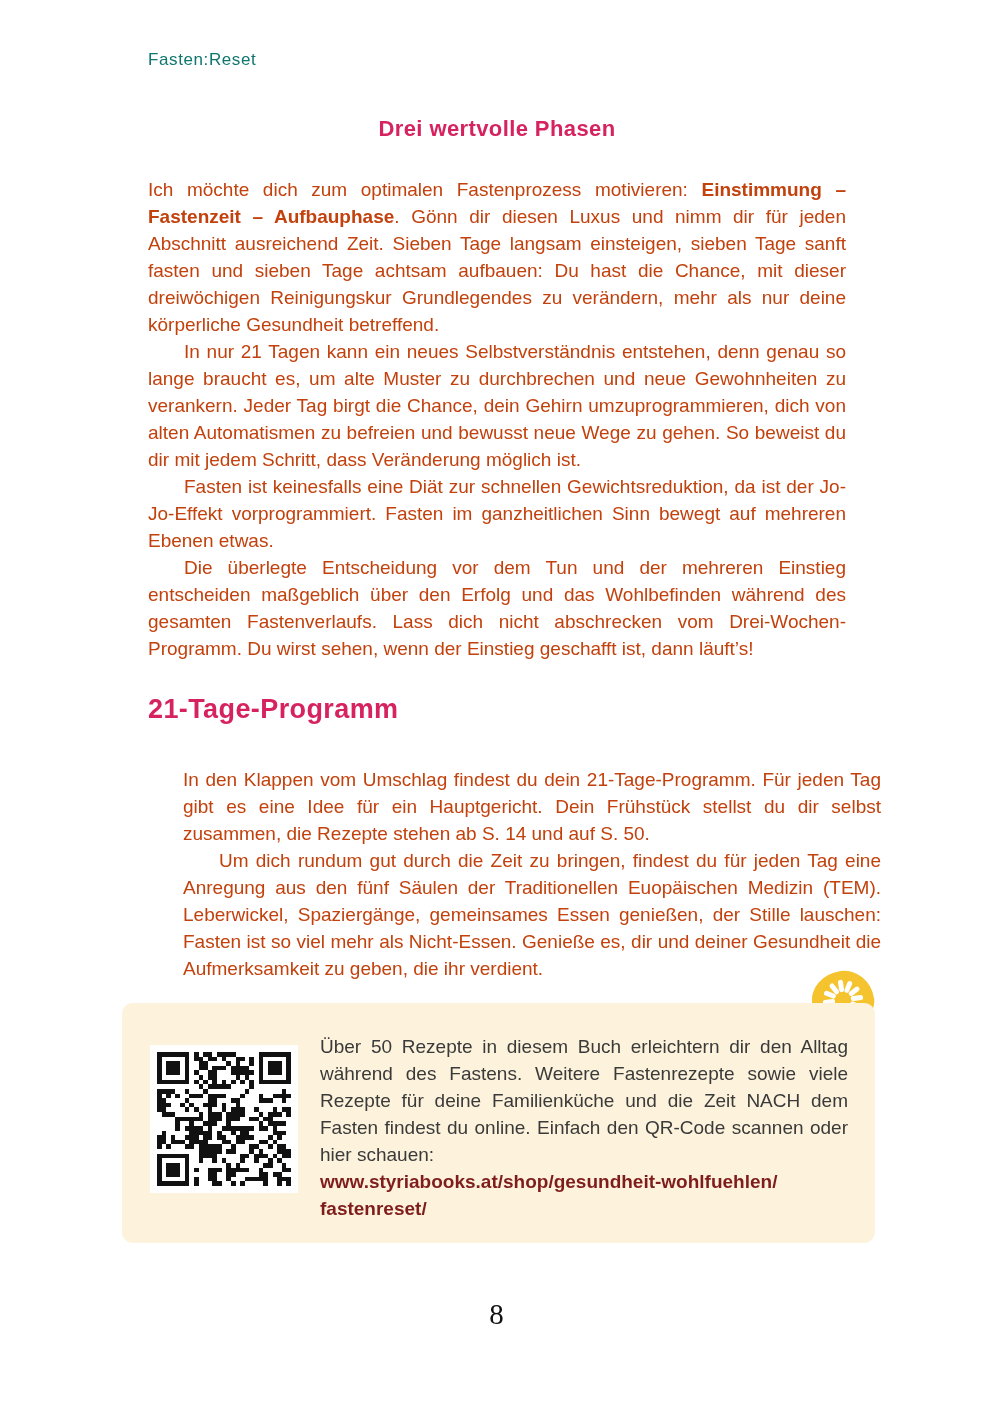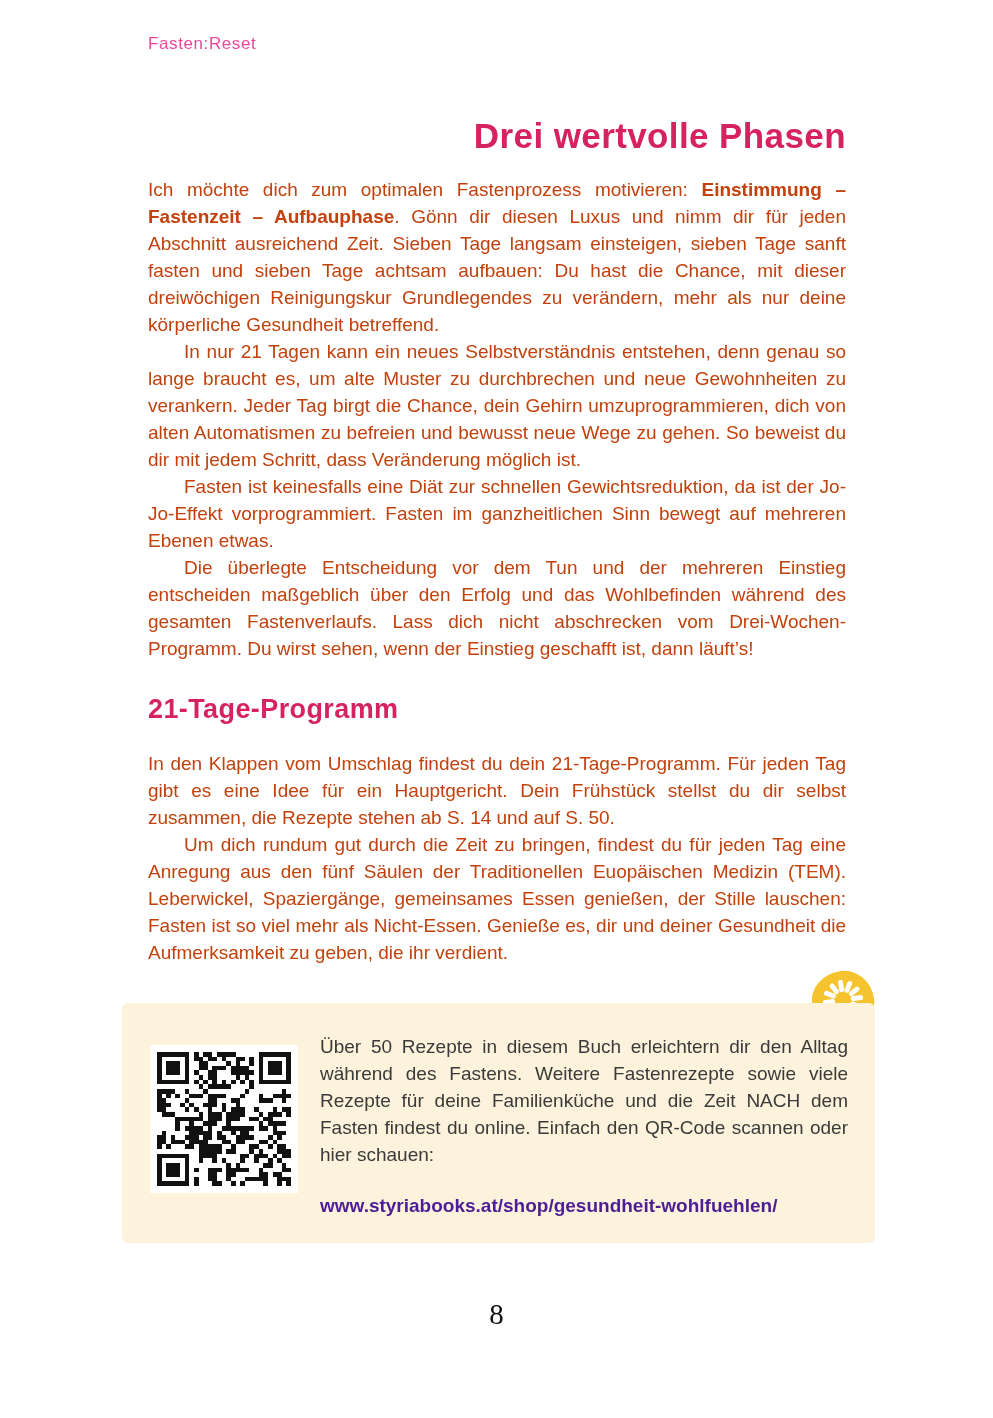--- a/index.html
+++ b/index.html
@@ -8,65 +8,65 @@
     position: relative;
     width: 993px;
     height: 1418px;
     background: #ffffff;
     font-family: "Liberation Sans", sans-serif;
     color: #3a3a3a;
     overflow: hidden;
   }
   .running-head {
     position: absolute;
-    left: 148px; top: 34px;
+    left: 148px; top: 50px;
     font-size: 17px;
     letter-spacing: 0.6px;
-    color: #ec4899;
+    color: #0f766e;
     font-weight: 500;
   }
   .h1 {
     position: absolute;
     left: 148px; top: 116px;
     width: 698px;
-    text-align: right;
-    font-size: 35px;
+    text-align: center;
+    font-size: 22px;
     font-weight: 700;
     letter-spacing: 0.4px;
     color: #d62360;
   }
   .body-col {
     position: absolute;
     left: 148px;
     width: 698px;
     font-size: 19px;
     line-height: 27px;
     text-align: justify;
     hyphens: auto;
     color: #c2410c;
   }
   #body1 { top: 176px; }
-  #body2 { top: 750px; }
+  #body2 { top: 766px; margin-left: 35px; }
   .body-col p.indent { text-indent: 36px; }
   .h2 {
     position: absolute;
     left: 148px; top: 694px;
     width: 698px;
     text-align: left;
     font-size: 27px;
     font-weight: 700;
     letter-spacing: 0.4px;
     color: #d62360;
   }
   .info-box {
     position: absolute;
     left: 122px; top: 1003px;
     width: 753px; height: 240px;
     background: #fdf3dc;
-    border-radius: 6px;
+    border-radius: 11px;
   }
   .qr-wrap {
     position: absolute;
     left: 28px; top: 42px;
     width: 148px; height: 148px;
     background: #ffffff;
     padding: 7px;
   }
   .qr-wrap svg { display: block; width: 134px; height: 134px; shape-rendering: crispEdges; fill: #111111; }
   .box-text {
@@ -75,23 +75,22 @@
     width: 528px;
     font-size: 19px;
     line-height: 27px;
     text-align: justify;
     hyphens: auto;
     color: #3a3a3a;
   }
   .box-url {
     display: block;
     font-weight: 700;
-    color: #4c1d95;
+    color: #7f1d1d;
     text-align: left;
-    margin-top: 24px;
   }
   .sun {
     position: absolute;
     left: 812px; top: 971px;
     width: 62px; height: 58px;
     background: #f5c32e;
     border-radius: 53% 47% 55% 45% / 48% 55% 45% 52%;
     transform: rotate(-8deg);
   }
   .sun svg { position: absolute; left: 0; top: 0; width: 100%; height: 100%; }
@@ -556,18 +555,19 @@
           <rect x="16" y="28" width="1" height="1"></rect>
           <rect x="18" y="28" width="1" height="1"></rect>
           <rect x="23" y="28" width="1" height="1"></rect>
           <rect x="26" y="28" width="1" height="1"></rect>
           <rect x="28" y="28" width="1" height="1"></rect>
         </svg>
     </div>
     <div class="box-text">
       <span>Über 50 Rezepte in diesem Buch erleichtern dir den Alltag während des Fastens. Weitere Fastenrezepte sowie viele Rezepte für deine Familienküche und die Zeit NACH dem Fasten findest du online. Einfach den QR-Code scannen oder hier schauen:</span>
       <span class="box-url">www.styriabooks.at/shop/gesundheit-wohlfuehlen/</span>
+      <span class="box-url">fastenreset/</span>
     </div>
   </div>
 
   <div class="page-number">8</div>
 
 </div>
 
 </body></html>

